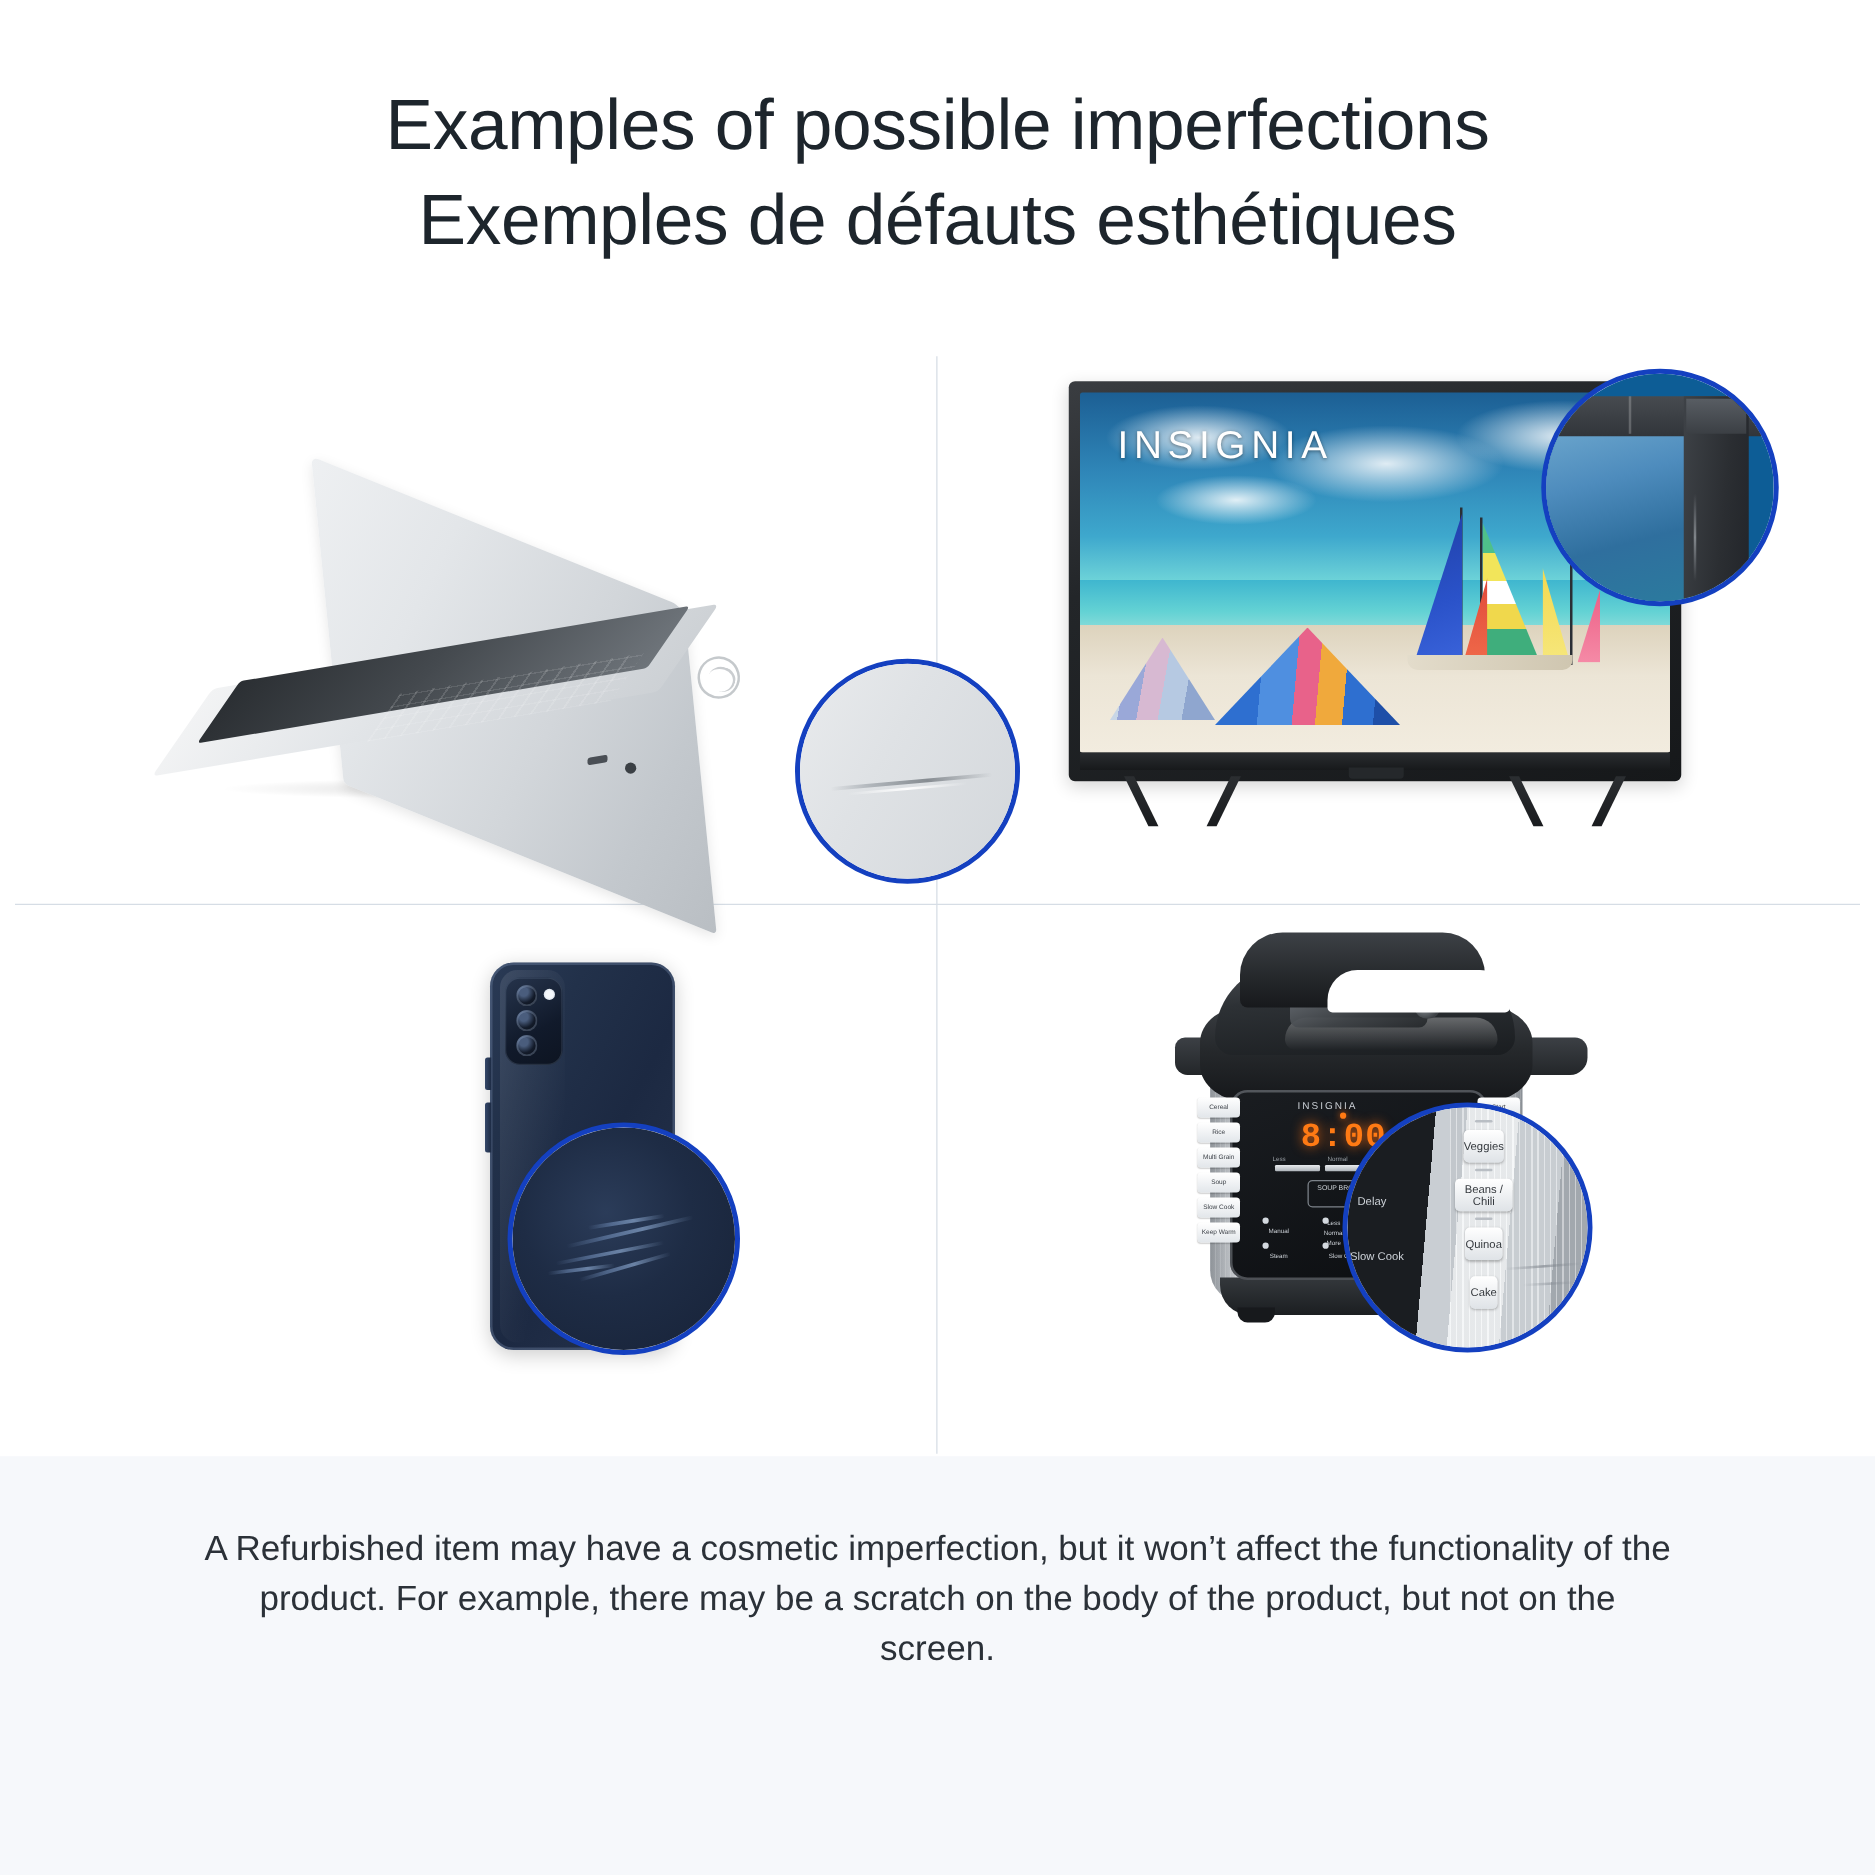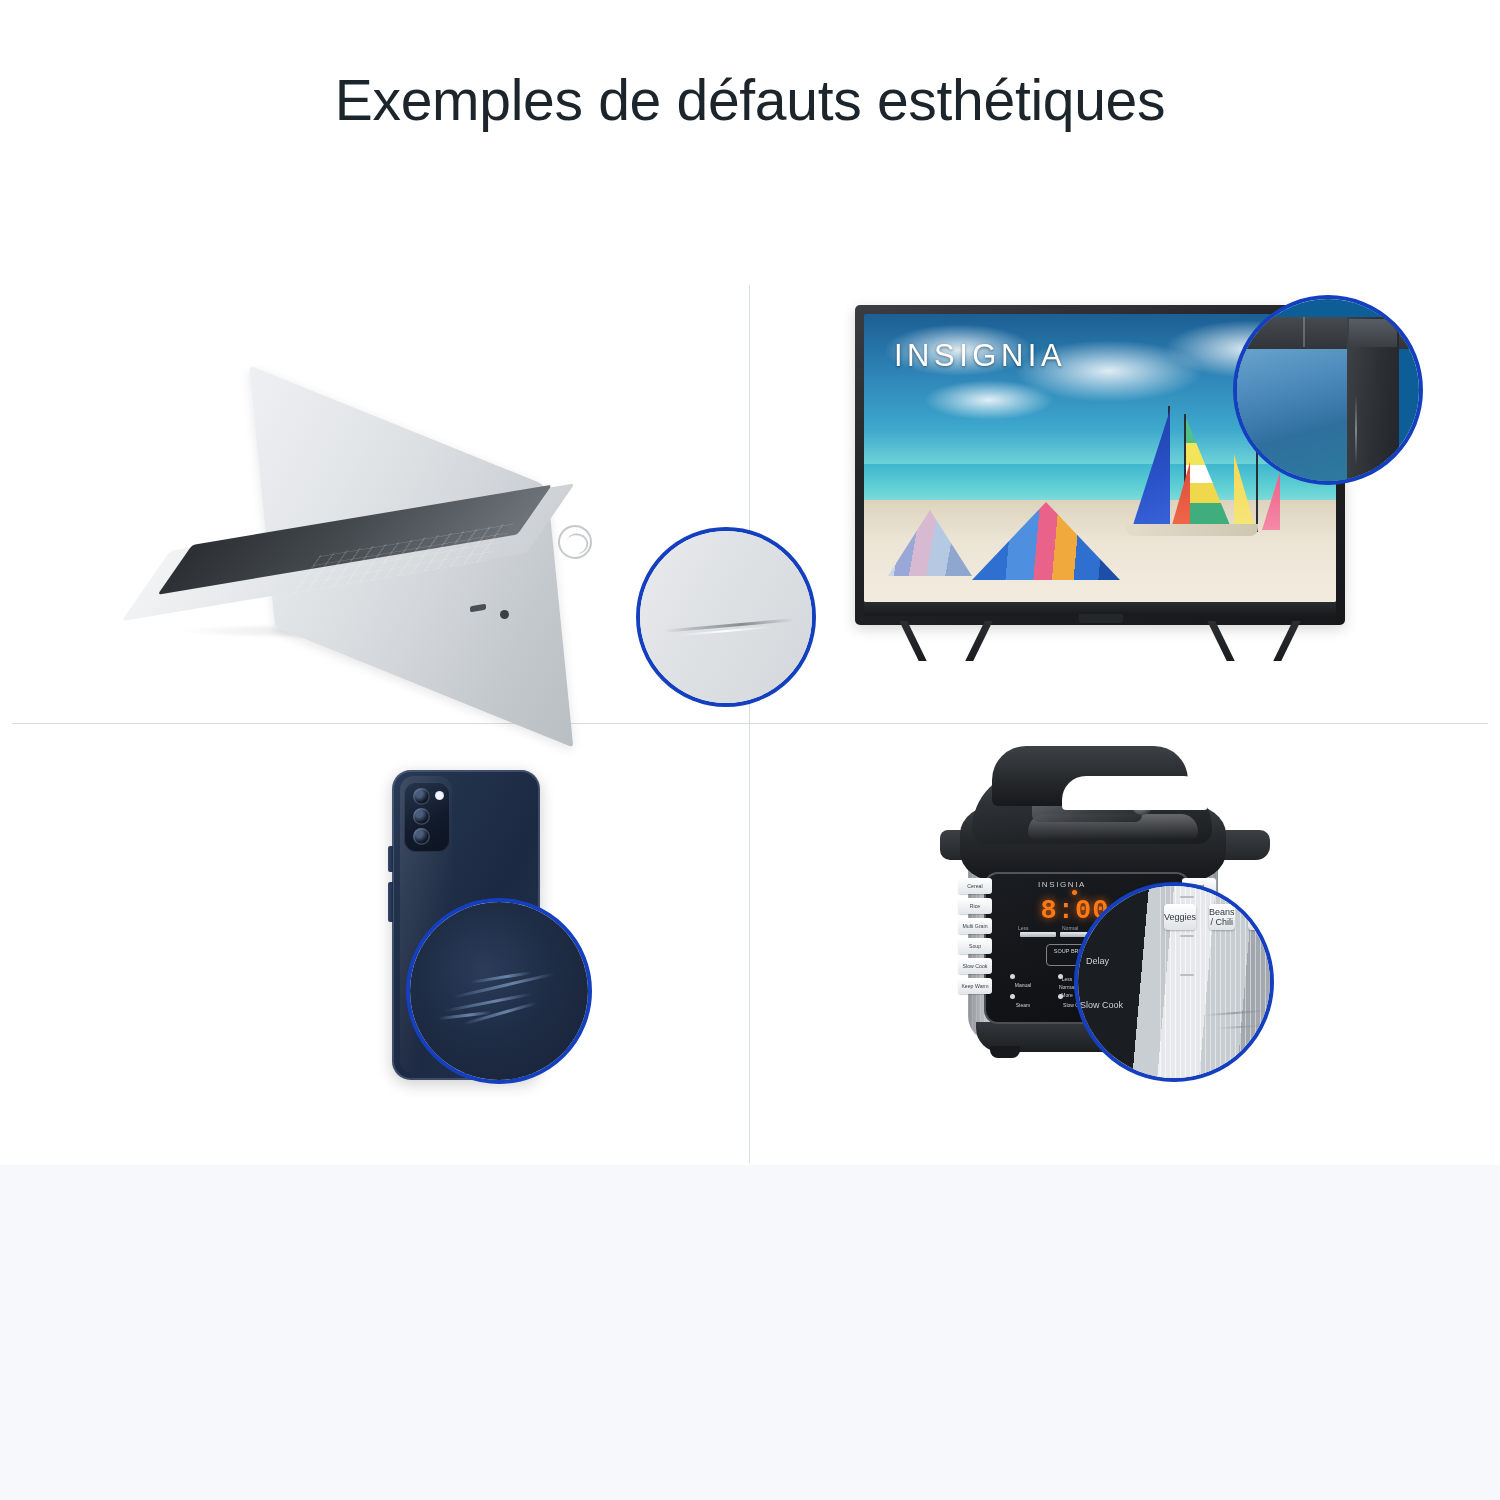--- a/index.html
+++ b/index.html
@@ -431,21 +431,21 @@
   }
   .mag-cooker { left: 128px; top: 148px; width: 200px; height: 200px; }
   .mag-cooker .zoom-fill {
     position:absolute; inset:0;
     background: linear-gradient(95deg,#1a1d21 0 34%, #c9ced3 34% 46%, #eef1f3 46% 66%, #cfd4d9 66% 84%, #a8aeb4 84% 100%);
   }
   .mag-cooker .z-steel-grain {
     position:absolute; left: 82px; top: 0; right: 0; bottom: 0;
     background: repeating-linear-gradient(90deg, rgba(255,255,255,.40) 0 1px, rgba(0,0,0,.035) 1px 5px);
   }
-  .z-pill-col { position:absolute; left: 86px; top: 18px; width: 46px; display:flex; flex-direction:row; gap: 13px; }
+  .z-pill-col { position:absolute; left: 86px; top: 18px; width: 46px; display:flex; flex-direction:column; gap: 13px; align-items: center; }
   .z-pill {
     height: 26px; border-radius: 4px;
     background: linear-gradient(180deg,#ffffff,#dfe3e7);
     color:#34383d; font-size: 9px; line-height: 10px;
     display:flex; align-items:center; justify-content:center; text-align:center;
     box-shadow: 0 1px 2px rgba(0,0,0,.25);
   }
   .z-pill-dash {
     position:absolute; left: 102px; width: 14px; height: 2px; background:#b9bec4; border-radius:1px;
   }
@@ -476,20 +476,21 @@
     font-size: 28px; line-height: 40px;
   }
   .para + .para { margin-top: 34px; }
 </style>
 </head>
 <body>
 
 <div class="page">
 
   <div class="title-block">
+    <div class="title-line">Examples of possible imperfections</div>
     <div class="title-line">Exemples de défauts esthétiques</div>
   </div>
 
   <div class="grid">
     <div class="v-div"></div>
     <div class="h-div"></div>
 
     <div class="cell cell-tl">
       <div class="laptop-wrap">
         <div class="laptop-shadow"></div>
@@ -670,15 +671,16 @@
             <div class="z-pill">Cake</div>
           </div>
           <div class="z-scratch-c"></div>
           <div class="z-scratch-c2"></div>
         </div>
       </div>
     </div>
   </div>
 
   <div class="footer">
+    <p class="para">A Refurbished item may have a cosmetic imperfection, but it won’t affect the functionality of the product. For example, there may be a scratch on the body of the product, but not on the screen.</p>
   </div>
 
 </div>
 
 </body></html>

